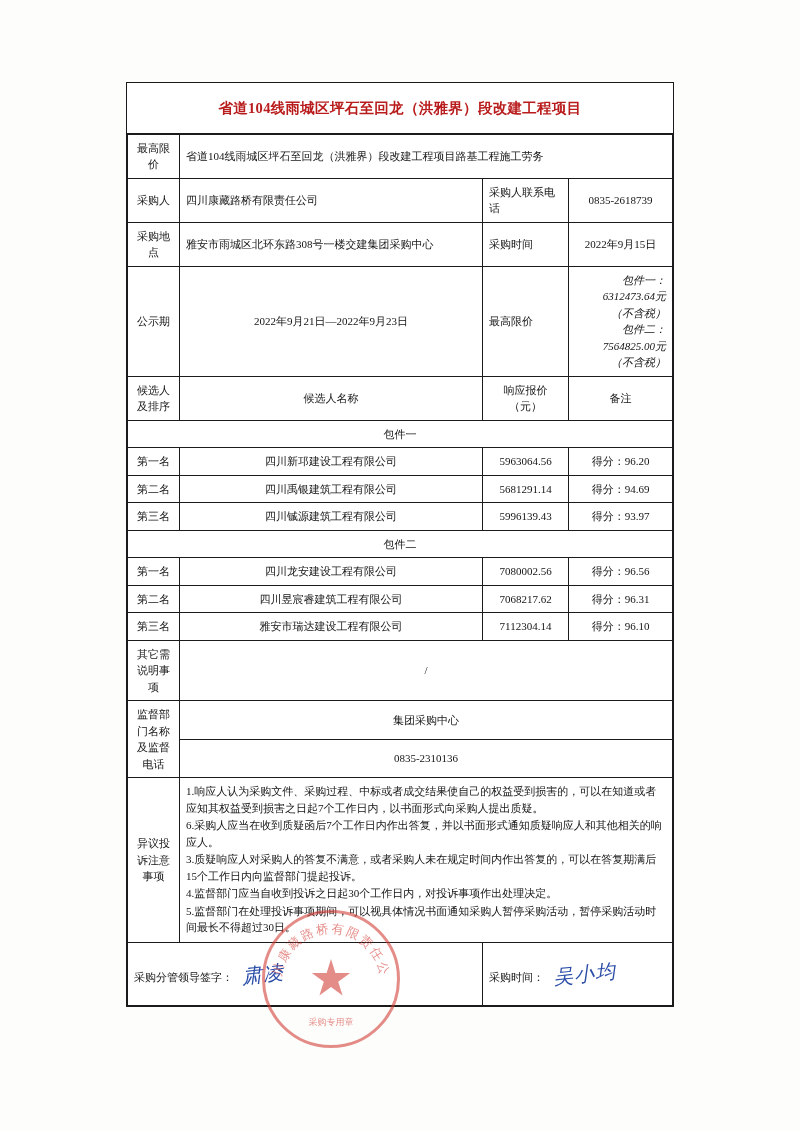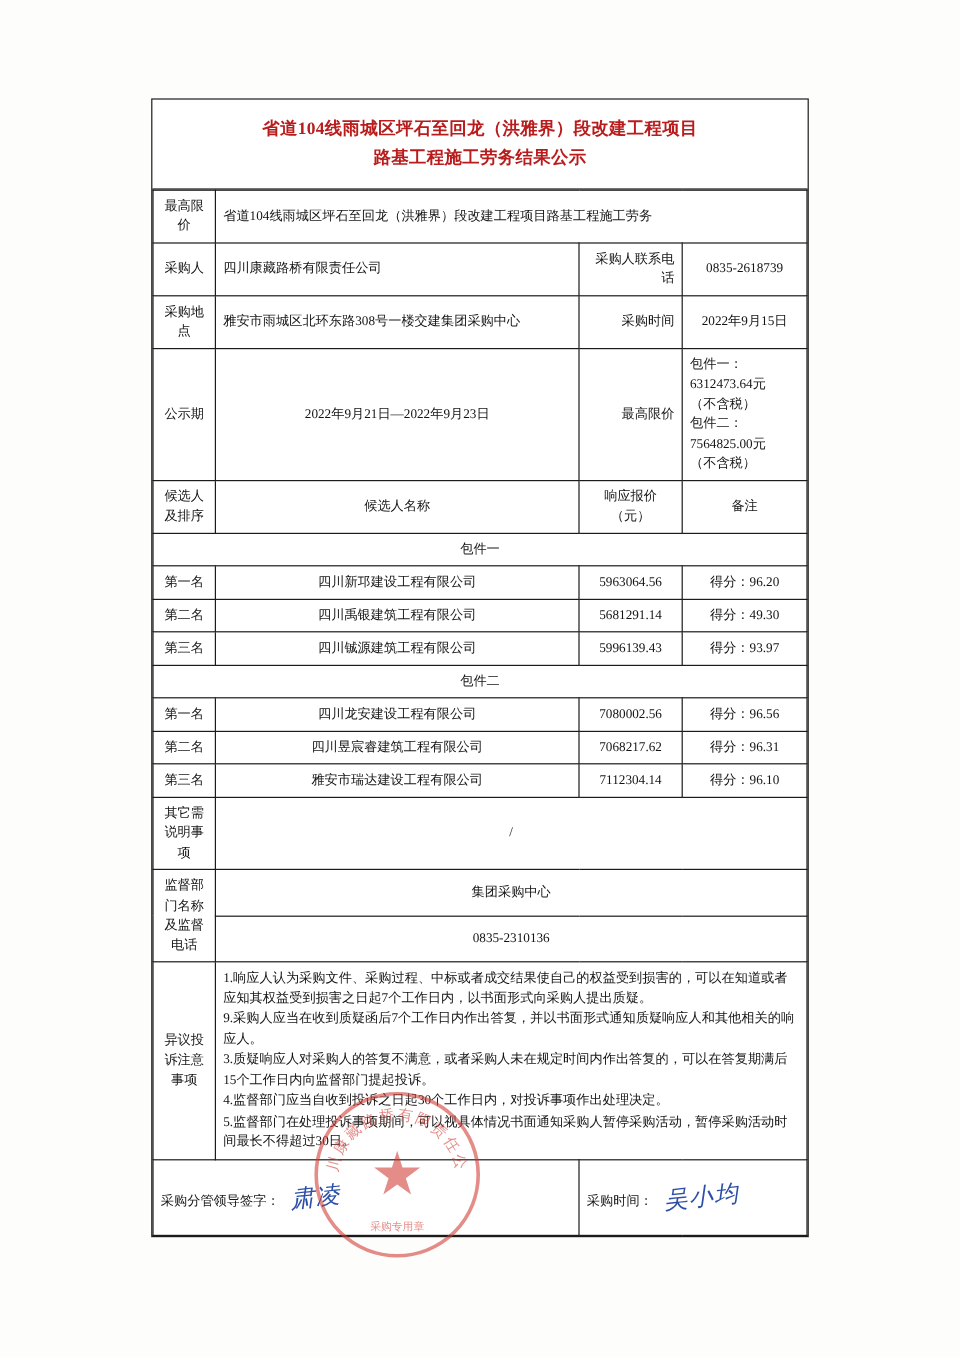--- a/index.html
+++ b/index.html
@@ -61,32 +61,33 @@
     width: 52px;
     font-size: 11px;
     line-height: 1.45;
   }
   .val-left {
     text-align: left;
     padding-left: 8px;
   }
   .ctr { text-align: center; }
   .mid-lbl {
+    text-align: left;
+    width: 86px;
+  }
+  .right-val {
+    text-align: center;
+    width: 104px;
+  }
+  .limit-cell {
     text-align: right;
-    width: 86px;
-  }
-  .right-val {
-    text-align: center;
-    width: 104px;
-  }
-  .limit-cell {
-    text-align: left;
     font-size: 8.6px;
     line-height: 1.45;
     padding: 3px 5px;
+    font-style: italic;
   }
   .section-row td {
     text-align: center;
     font-size: 11.5px;
     padding: 10px 0 9px 0;
   }
   .rank {
     text-align: center;
     width: 52px;
   }
@@ -198,21 +199,20 @@
 </style>
 </head>
 <body>
 
 <div class="page">
 
   <div class="doc">
 
     <div class="title-block">
       <div class="title-line">省道104线雨城区坪石至回龙（洪雅界）段改建工程项目</div>
-      <div class="title-line">路基工程施工劳务结果公示</div>
     </div>
 
     <table class="main">
       <colgroup>
         <col style="width:52px">
         <col>
         <col style="width:86px">
         <col style="width:104px">
       </colgroup>
 
@@ -262,21 +262,21 @@
       <tr>
         <td class="rank">第一名</td>
         <td class="cand-name">四川新邛建设工程有限公司</td>
         <td class="price">5963064.56</td>
         <td class="remark">得分：96.20</td>
       </tr>
       <tr>
         <td class="rank">第二名</td>
         <td class="cand-name">四川禹银建筑工程有限公司</td>
         <td class="price">5681291.14</td>
-        <td class="remark">得分：49.30</td>
+        <td class="remark">得分：94.69</td>
       </tr>
       <tr>
         <td class="rank">第三名</td>
         <td class="cand-name">四川铖源建筑工程有限公司</td>
         <td class="price">5996139.43</td>
         <td class="remark">得分：93.97</td>
       </tr>
 
       <tr class="section-row">
         <td colspan="4">包件二</td>
@@ -311,21 +311,21 @@
         <td class="ctr" colspan="3">集团采购中心</td>
       </tr>
       <tr>
         <td class="ctr" colspan="3">0835-2310136</td>
       </tr>
 
       <tr>
         <td class="lbl">异议投诉注意事项</td>
         <td class="notes-cell" colspan="3">
           <p>1.响应人认为采购文件、采购过程、中标或者成交结果使自己的权益受到损害的，可以在知道或者应知其权益受到损害之日起7个工作日内，以书面形式向采购人提出质疑。</p>
-          <p>9.采购人应当在收到质疑函后7个工作日内作出答复，并以书面形式通知质疑响应人和其他相关的响应人。</p>
+          <p>6.采购人应当在收到质疑函后7个工作日内作出答复，并以书面形式通知质疑响应人和其他相关的响应人。</p>
           <p>3.质疑响应人对采购人的答复不满意，或者采购人未在规定时间内作出答复的，可以在答复期满后15个工作日内向监督部门提起投诉。</p>
           <p>4.监督部门应当自收到投诉之日起30个工作日内，对投诉事项作出处理决定。</p>
           <p>5.监督部门在处理投诉事项期间，可以视具体情况书面通知采购人暂停采购活动，暂停采购活动时间最长不得超过30日。</p>
         </td>
       </tr>
 
       <tr class="sig-row">
         <td class="sig-left" colspan="2">
           <span>采购分管领导签字：</span>
           <span class="handwrite">肃凌</span>

